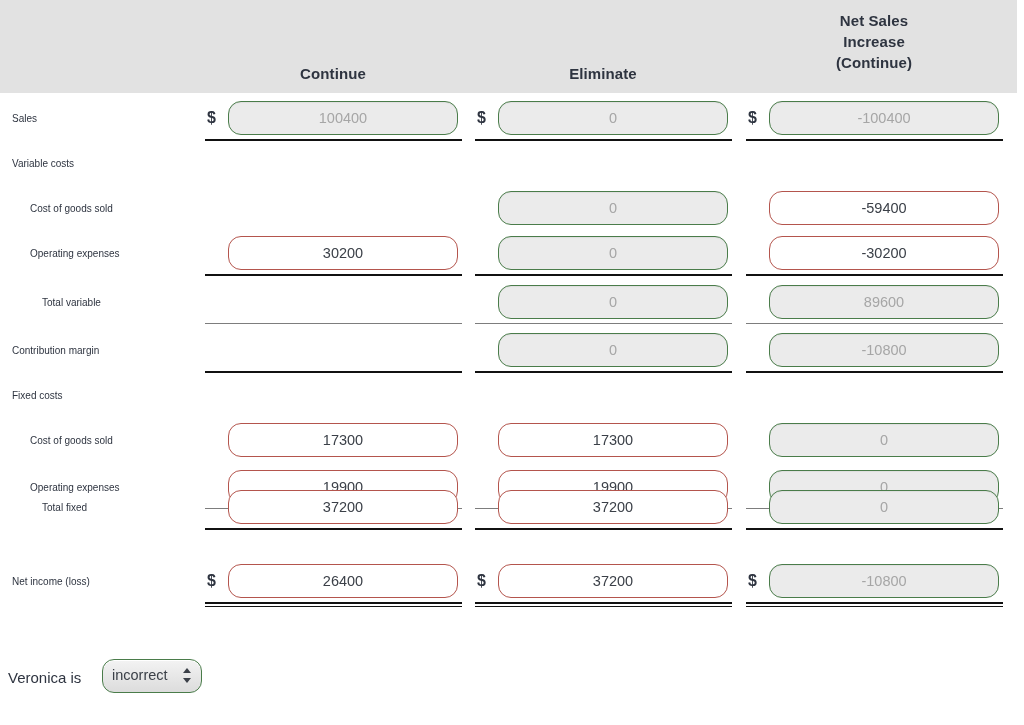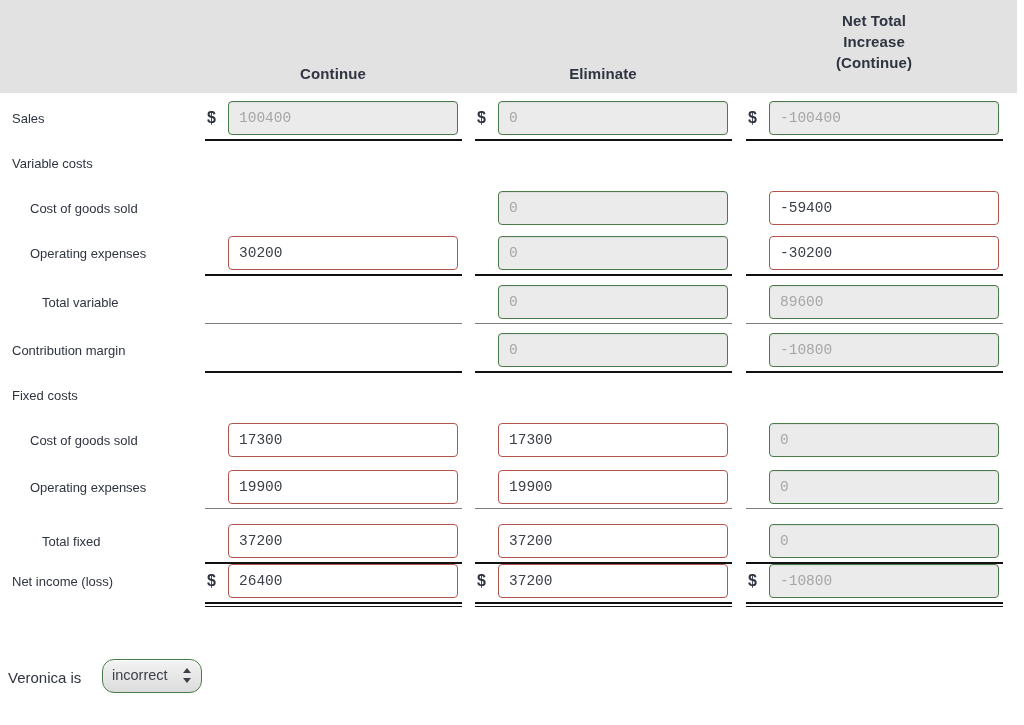--- a/index.html
+++ b/index.html
@@ -43,21 +43,21 @@
   .row {
     position: absolute;
     left: 0;
     width: 1017px;
     height: 45px;
   }
   .row-label {
     position: absolute;
     top: 50%;
     transform: translateY(-50%);
-    font-size: 13px;
+    font-size: 10px;
     color: #2e3440;
     white-space: nowrap;
   }
   .ind0 { left: 12px; }
   .ind1 { left: 30px; }
   .ind2 { left: 42px; }
 
   
   .cell {
     position: absolute;
@@ -79,26 +79,26 @@
     color: #2e3440;
     line-height: 1;
   }
 
   .field {
     position: absolute;
     left: 24px;
     top: 6px;
     width: 230px;
     height: 34px;
-    border-radius: 4px;
+    border-radius: 13px;
     font-size: 14.5px;
-    text-align: left;
+    text-align: center;
     padding: 0 10px;
     line-height: 32px;
-    font-family: Liberation Mono, monospace;
+    font-family: Liberation Sans, sans-serif;
     background: #ffffff;
     outline: none;
   }
   .field.locked {
     background: #ebebeb;
     border: 1px solid #4a7c4a;
     color: #a6a6a6;
     box-shadow: inset 0 1px 1px rgba(0,0,0,.05);
   }
   .field.editable {
@@ -175,21 +175,21 @@
 
 <div id="sheet">
 
   <div class="header-band"></div>
 
   <div class="col-head continue">Continue</div>
 
   <div class="col-head eliminate">Eliminate</div>
 
   <div class="col-head netinc">
-    <div>Net Total</div>
+    <div>Net Sales</div>
     <div>Increase</div>
     <div>(Continue)</div>
   </div>
 
   <div id="rows-host">
       <div class="row" style="top: 95px;">
         <div class="row-label ind0">Sales</div>
         <div class="cell c1">
           <span class="dollar">$</span>
           <input type="text" class="field locked" readonly="" value="100400" style="">
@@ -290,21 +290,21 @@
         </div>
         <div class="cell c2">
           <input type="text" class="field editable" value="19900" style="">
           <div class="rule thin" style="top: 44px;"></div>
         </div>
         <div class="cell c3">
           <input type="text" class="field locked" readonly="" value="0" style="">
           <div class="rule thin" style="top: 44px;"></div>
         </div>
       </div>
-      <div class="row" style="top: 518px;">
+      <div class="row" style="top: 484px;">
         <div class="row-label ind2">Total fixed</div>
         <div class="cell c1">
           <input type="text" class="field editable" value="37200" style="">
           <div class="rule thick" style="top: 44px;"></div>
         </div>
         <div class="cell c2">
           <input type="text" class="field editable" value="37200" style="">
           <div class="rule thick" style="top: 44px;"></div>
         </div>
         <div class="cell c3">

